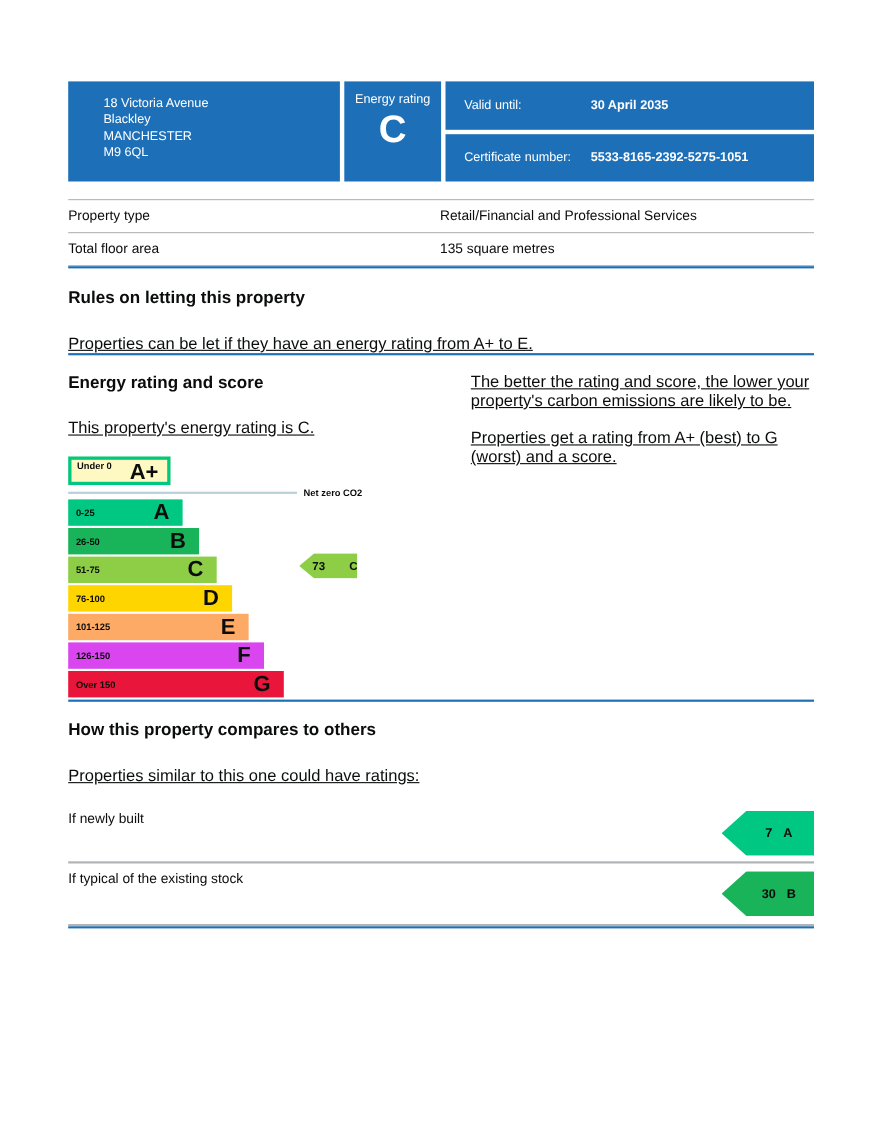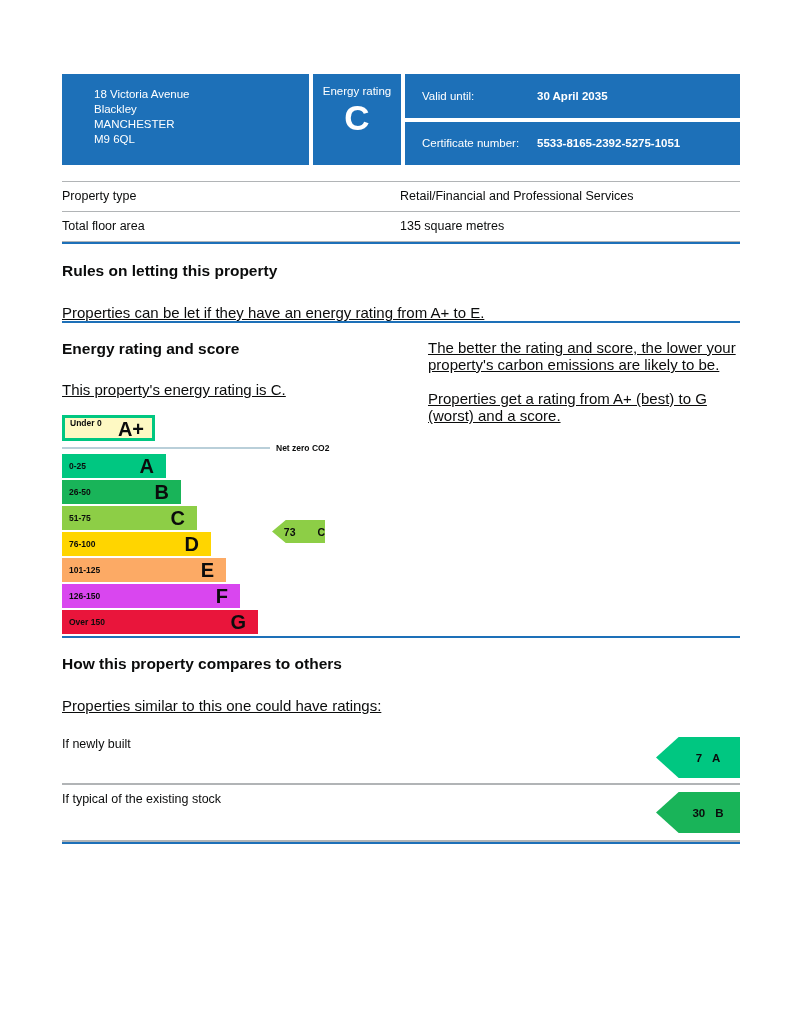--- a/index.html
+++ b/index.html
@@ -56,21 +56,21 @@
   .top-band .letter { padding-right:8px; }
   .netzero { display:flex; align-items:center; margin-top:3px; height:7px; }
   .nz-line { width:208px; height:2px; background:#b9cfd9; }
   .nz-label { font-size:8.5px; font-weight:bold; margin-left:6px; white-space:nowrap; }
   .bands { margin-top:3px; }
   .band { height:24px; margin-bottom:2px; display:flex; align-items:center; }
   .band .range { padding-left:7px; }
   .band .letter { padding-right:12px; line-height:24px; }
   .b0 { width:104px; } .b1 { width:119px; } .b2 { width:135px; } .b3 { width:149px; }
   .b4 { width:164px; } .b5 { width:178px; } .b6 { width:196px; }
-  .score-arrow { position:absolute; left:210px; top:105px; width:53px; height:23px;
+  .score-arrow { position:absolute; left:210px; top:88px; width:53px; height:23px;
                  clip-path:polygon(26% 0,100% 0,100% 100%,26% 100%,0 50%);
                  display:flex; align-items:center; justify-content:center; gap:22px;
                  padding-left:12px; font-size:10.5px; font-weight:bold; }
 
   
   .compare-heading { margin-top:16px; }
   .compare-intro { margin-top:24px; }
   .compare-row { position:relative; border-bottom:2px solid #b1b4b6; font-size:12.5px; }
   .compare-row-1 { margin-top:10px; height:61px; padding-top:13px; }
   .compare-row-1 .compare-arrow { top:13px; }

